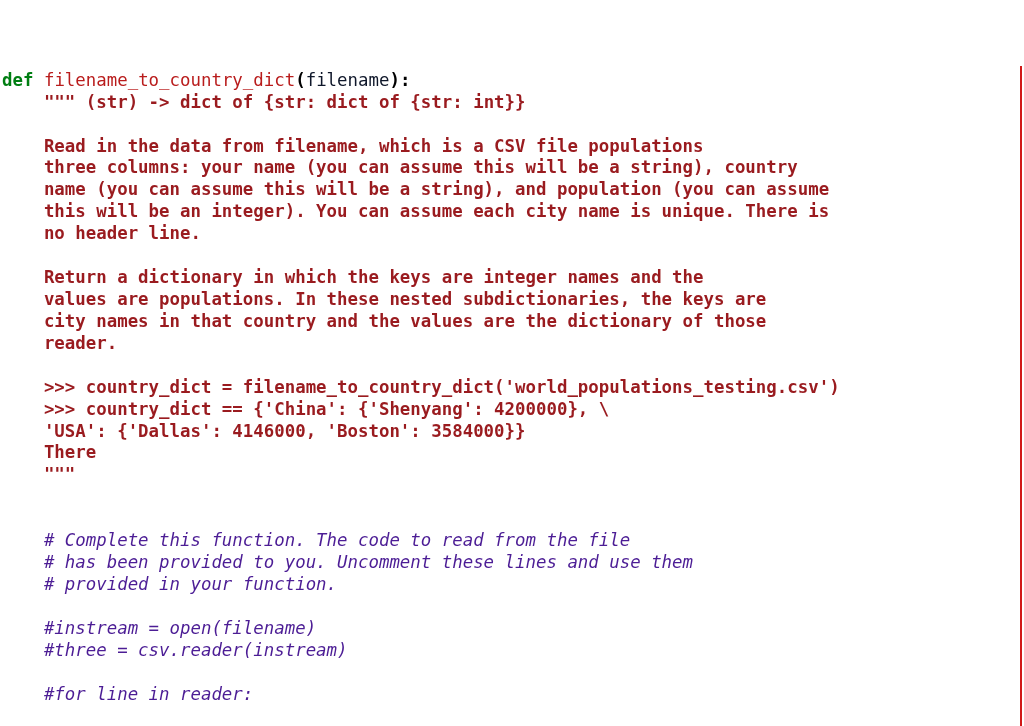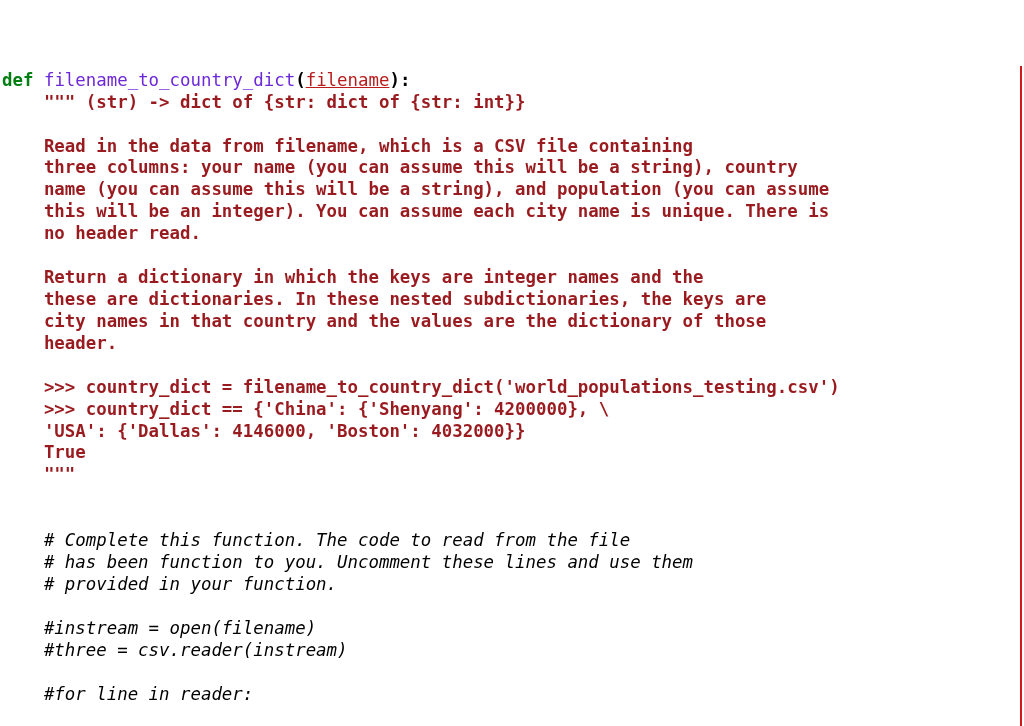--- a/index.html
+++ b/index.html
@@ -12,53 +12,53 @@
     white-space: pre;
     padding: 0;
   }
   .codeblock {
     padding: 4px 2px 4px 2px;
     border-right: 2px solid #d11919;
     width: 1022px;
     height: 726px;
   }
   .kw { color: #007e12; font-weight: bold; }           
-  .fn { color: #6d28d9; }                               
+  .fn { color: #b91c1c; }                               
   .punc { color: #000; font-weight: bold; }             
   .doc { color: #9a1b1f; font-weight: bold; }           
-  .comment { color: #000000; font-style: italic; }      
-  .param { color: #b91c1c; text-decoration: underline; }
+  .comment { color: #4c1d95; font-style: italic; }      
+  .param { color: #0f172a; }
 </style>
 </head>
 <body>
 
 
 <div class="codeblock"><span class="kw">def</span> <span class="fn">filename_to_country_dict</span><span class="punc">(</span><span class="param">filename</span><span class="punc">)</span><span class="punc">:</span>
     <span class="doc">"""</span><span class="doc"> (str) -&gt; dict of {str: dict of {str: int}}</span>
 
-<span class="doc">    Read in the data from filename, which is a CSV file containing</span>
+<span class="doc">    Read in the data from filename, which is a CSV file populations</span>
 <span class="doc">    three columns: your name (you can assume this will be a string), country</span>
 <span class="doc">    name (you can assume this will be a string), and population (you can assume</span>
 <span class="doc">    this will be an integer). You can assume each city name is unique. There is</span>
-<span class="doc">    no header read.</span>
+<span class="doc">    no header line.</span>
 
 <span class="doc">    Return a dictionary in which the keys are integer names and the</span>
-<span class="doc">    these are dictionaries. In these nested subdictionaries, the keys are</span>
+<span class="doc">    values are populations. In these nested subdictionaries, the keys are</span>
 <span class="doc">    city names in that country and the values are the dictionary of those</span>
-<span class="doc">    header.</span>
+<span class="doc">    reader.</span>
 
 <span class="doc">    &gt;&gt;&gt; country_dict = filename_to_country_dict('world_populations_testing.csv')</span>
 <span class="doc">    &gt;&gt;&gt; country_dict == {'China': {'Shenyang': 4200000}, \</span>
-<span class="doc">    'USA': {'Dallas': 4146000, 'Boston': 4032000}}</span>
-<span class="doc">    True</span>
+<span class="doc">    'USA': {'Dallas': 4146000, 'Boston': 3584000}}</span>
+<span class="doc">    There</span>
 <span class="doc">    """</span>
 
 
 <span class="comment">    # Complete this function. The code to read from the file</span>
-<span class="comment">    # has been function to you. Uncomment these lines and use them</span>
+<span class="comment">    # has been provided to you. Uncomment these lines and use them</span>
 <span class="comment">    # provided in your function.</span>
 
 <span class="comment">    #instream = open(filename)</span>
 <span class="comment">    #three = csv.reader(instream)</span>
 
 <span class="comment">    #for line in reader:</span>
 
 
 </div>
 

